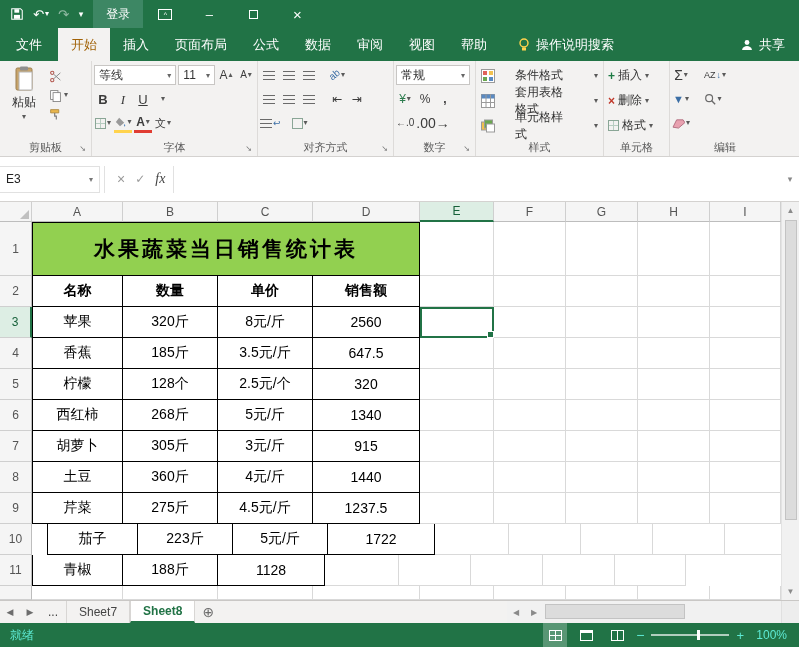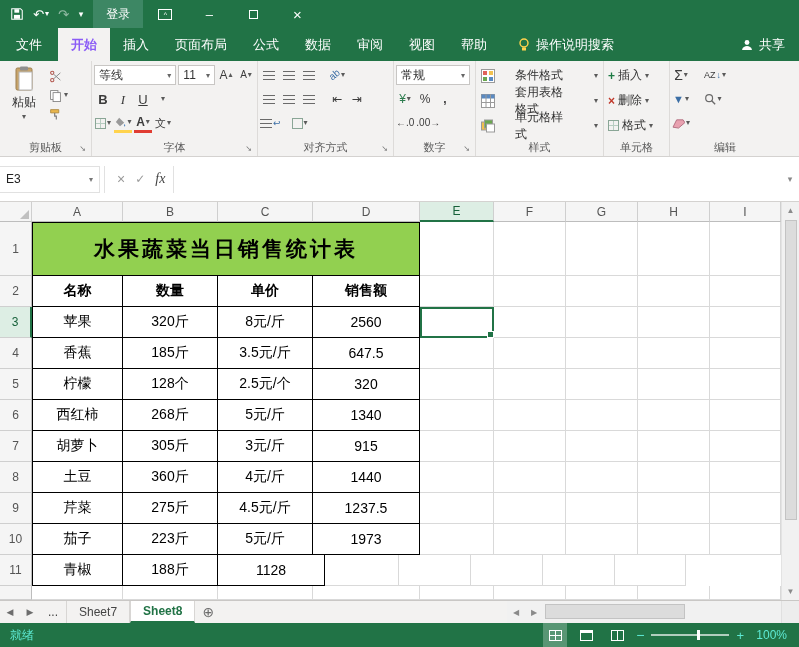--- a/index.html
+++ b/index.html
@@ -20,21 +20,21 @@
   .tb-right { display: flex; align-items: stretch; height: 100%; }
   .login-btn { background: #3d8764; display: flex; align-items: center; padding: 0 13px; font-size: 12px; }
   .win-btn { width: 44px; display: flex; align-items: center; justify-content: center; font-size: 13px; }
   .max-box { width: 9px; height: 9px; border: 1px solid #fff; display: inline-block; }
   .ribopt-box { width: 14px; height: 11px; border: 1px solid #fff; display: inline-flex; align-items: center; justify-content: center; font-size: 7px; }
 
   
   .tabsrow { height: 33px; background: #217346; display: flex; align-items: stretch; color: #fff; flex: 0 0 auto; }
   .rtab { display: flex; align-items: center; padding: 0 13px; font-size: 13px; cursor: default; }
   .rtab.file { padding: 0 16px; }
-  .rtab.active { background: #f3f2f1; color: #8b5cf6; font-weight: bold; }
+  .rtab.active { background: #f3f2f1; color: #a16207; font-weight: normal; }
   .tellme { display: flex; align-items: center; gap: 6px; margin-left: 18px; font-size: 13px; }
   .share { margin-left: auto; display: flex; align-items: center; gap: 6px; padding: 0 14px; font-size: 13px; }
 
   
   .ribbon { height: 96px; background: #f3f2f1; display: flex; border-bottom: 1px solid #d4d2d0; flex: 0 0 auto; }
   .group { display: flex; flex-direction: column; border-right: 1px solid #dddbd9; padding: 3px 2px 0; flex: 0 0 auto; }
   .g-body { flex: 1; display: flex; gap: 3px; }
   .g-col { display: flex; flex-direction: column; gap: 2px; }
   .g-row { display: flex; align-items: center; gap: 2px; height: 22px; }
   .g-label { height: 17px; font-size: 11px; color: #5a5a5a; display: flex; align-items: center; justify-content: center; position: relative; }
@@ -358,21 +358,21 @@
           <div class="g-row">
             <span class="ib" style="color:#2e7d4f">
                 <span>¥</span>
                 <i class="dd9">▾</i>
               </span>
             <span class="ib">%</span>
             <span class="ib" style="font-weight:bold">,</span>
           </div>
           <div class="g-row">
             <span class="ib" style="font-size:10px">←.0</span>
-            <span class="ib" style="font-size:10px">.00→</span>
+            <span class="ib" style="font-size:14px">.00→</span>
           </div>
         </div>
       </div>
       <div class="g-label">
         <span>数字</span>
         <span class="launcher">↘</span>
       </div>
     </div>
 
     <div class="group" style="width:128px">
@@ -623,24 +623,24 @@
           <div class="cell tcell" style="width: 95px;">4.5元/斤</div>
           <div class="cell tcell" style="width: 107px;">1237.5</div>
           <div class="cell" style="width: 74px;"></div>
           <div class="cell" style="width: 72px;"></div>
           <div class="cell" style="width: 72px;"></div>
           <div class="cell" style="width: 72px;"></div>
           <div class="cell" style="width: 71px;"></div>
         </div>
         <div class="s-row" style="height: 31px;">
           <div class="row-h">10</div>
-          <div class="cell tcell tfirst" style="width: 91px;">茄子</div>
+          <div class="cell tcell tfirst" style="width: 91px; margin-left: 15px;">茄子</div>
           <div class="cell tcell" style="width: 95px;">223斤</div>
           <div class="cell tcell" style="width: 95px;">5元/斤</div>
-          <div class="cell tcell" style="width: 107px;">1973</div>
+          <div class="cell tcell" style="width: 107px;">1722</div>
           <div class="cell" style="width: 74px;"></div>
           <div class="cell" style="width: 72px;"></div>
           <div class="cell" style="width: 72px;"></div>
           <div class="cell" style="width: 72px;"></div>
           <div class="cell" style="width: 71px;"></div>
         </div>
         <div class="s-row" style="height: 31px;">
           <div class="row-h">11</div>
           <div class="cell tcell tfirst" style="width: 91px;">青椒</div>
           <div class="cell tcell" style="width: 95px;">188斤</div>

